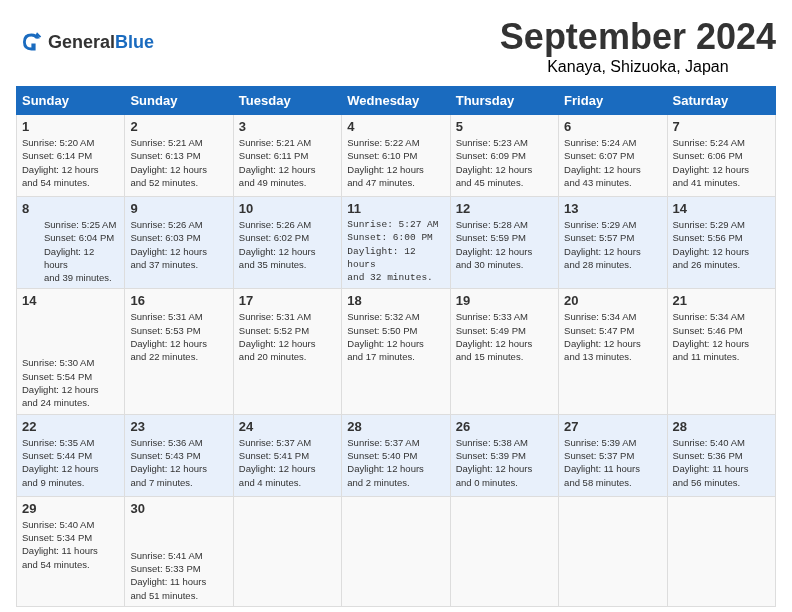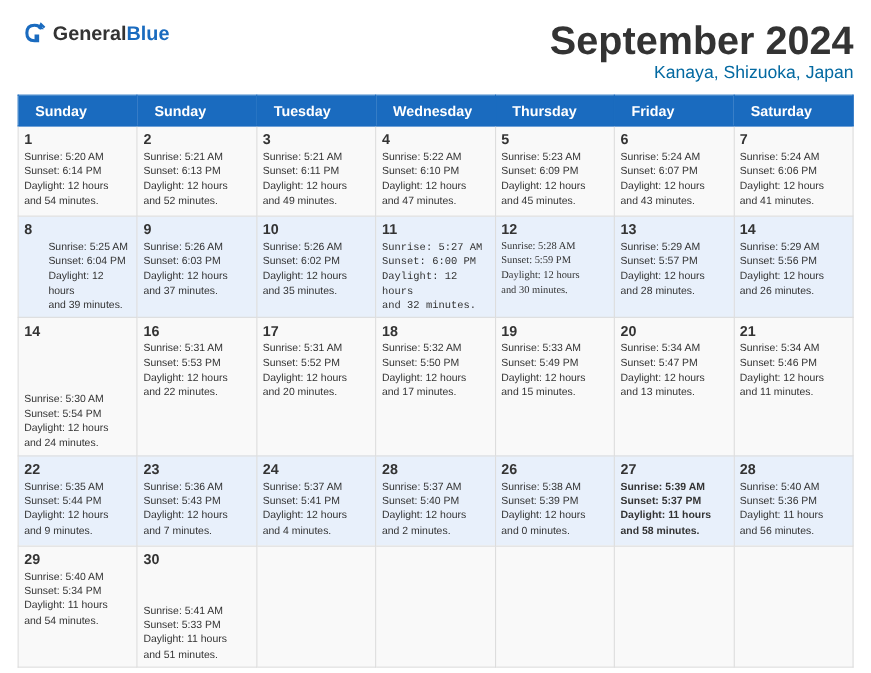--- a/index.html
+++ b/index.html
@@ -14,57 +14,58 @@
     .header-area {
       display: flex;
       justify-content: space-between;
       align-items: flex-start;
       margin-bottom: 10px;
     }
     .logo {
       display: flex;
       align-items: center;
       gap: 4px;
+      margin-top: 12px;
     }
     .logo-text-general {
       font-size: 18px;
       font-weight: bold;
       color: #333;
     }
     .logo-text-blue {
       font-size: 18px;
       font-weight: bold;
       color: #1a6bbf;
     }
     .logo-icon {
       width: 28px;
       height: 28px;
     }
     .title-area {
-      text-align: right;
+      text-align: center;
     }
     .month-title {
       font-size: 36px;
       font-weight: bold;
       color: #333;
     }
     .location-title {
       font-size: 16px;
-      color: #0369a1;
+      color: #000000;
     }
     table {
       width: 100%;
       border-collapse: collapse;
       table-layout: fixed;
     }
     thead th {
       background-color: #1a6bbf;
       color: #fff;
       text-align: left;
-      padding: 6px 15px;
+      padding: 6px 5px;
       font-size: 13px;
       font-weight: bold;
       border: 1px solid #1a6bbf;
     }
     tbody td {
       vertical-align: top;
       padding: 4px 5px;
       font-size: 10px;
       color: #333;
       border: 1px solid #ddd;
@@ -199,21 +200,21 @@
         </td>
         <td>
           <span class="day-number">11</span>
           <div class="cell-text" style="white-space: pre-line; font-family: Liberation Mono, monospace;">Sunrise: 5:27 AM
 Sunset: 6:00 PM
 Daylight: 12 hours
 and 32 minutes.</div>
         </td>
         <td>
           <span class="day-number">12</span>
-          <div class="cell-text" style="white-space: pre-line; font-family: Liberation Serif, serif;">Sunrise: 5:28 AM
+          <div class="cell-text" style="white-space: pre-line;">Sunrise: 5:28 AM
 Sunset: 5:59 PM
 Daylight: 12 hours
 and 30 minutes.</div>
         </td>
         <td>
           <span class="day-number">13</span>
           <div class="cell-text" style="white-space: pre-line;">Sunrise: 5:29 AM
 Sunset: 5:57 PM
 Daylight: 12 hours
 and 28 minutes.</div>
@@ -308,21 +309,21 @@
         </td>
         <td>
           <span class="day-number">26</span>
           <div class="cell-text" style="white-space: pre-line;">Sunrise: 5:38 AM
 Sunset: 5:39 PM
 Daylight: 12 hours
 and 0 minutes.</div>
         </td>
         <td>
           <span class="day-number">27</span>
-          <div class="cell-text" style="white-space: pre-line; font-weight: bold;">Sunrise: 5:39 AM
+          <div class="cell-text" style="white-space: pre-line;">Sunrise: 5:39 AM
 Sunset: 5:37 PM
 Daylight: 11 hours
 and 58 minutes.</div>
         </td>
         <td>
           <span class="day-number">28</span>
           <div class="cell-text" style="white-space: pre-line;">Sunrise: 5:40 AM
 Sunset: 5:36 PM
 Daylight: 11 hours
 and 56 minutes.</div>

